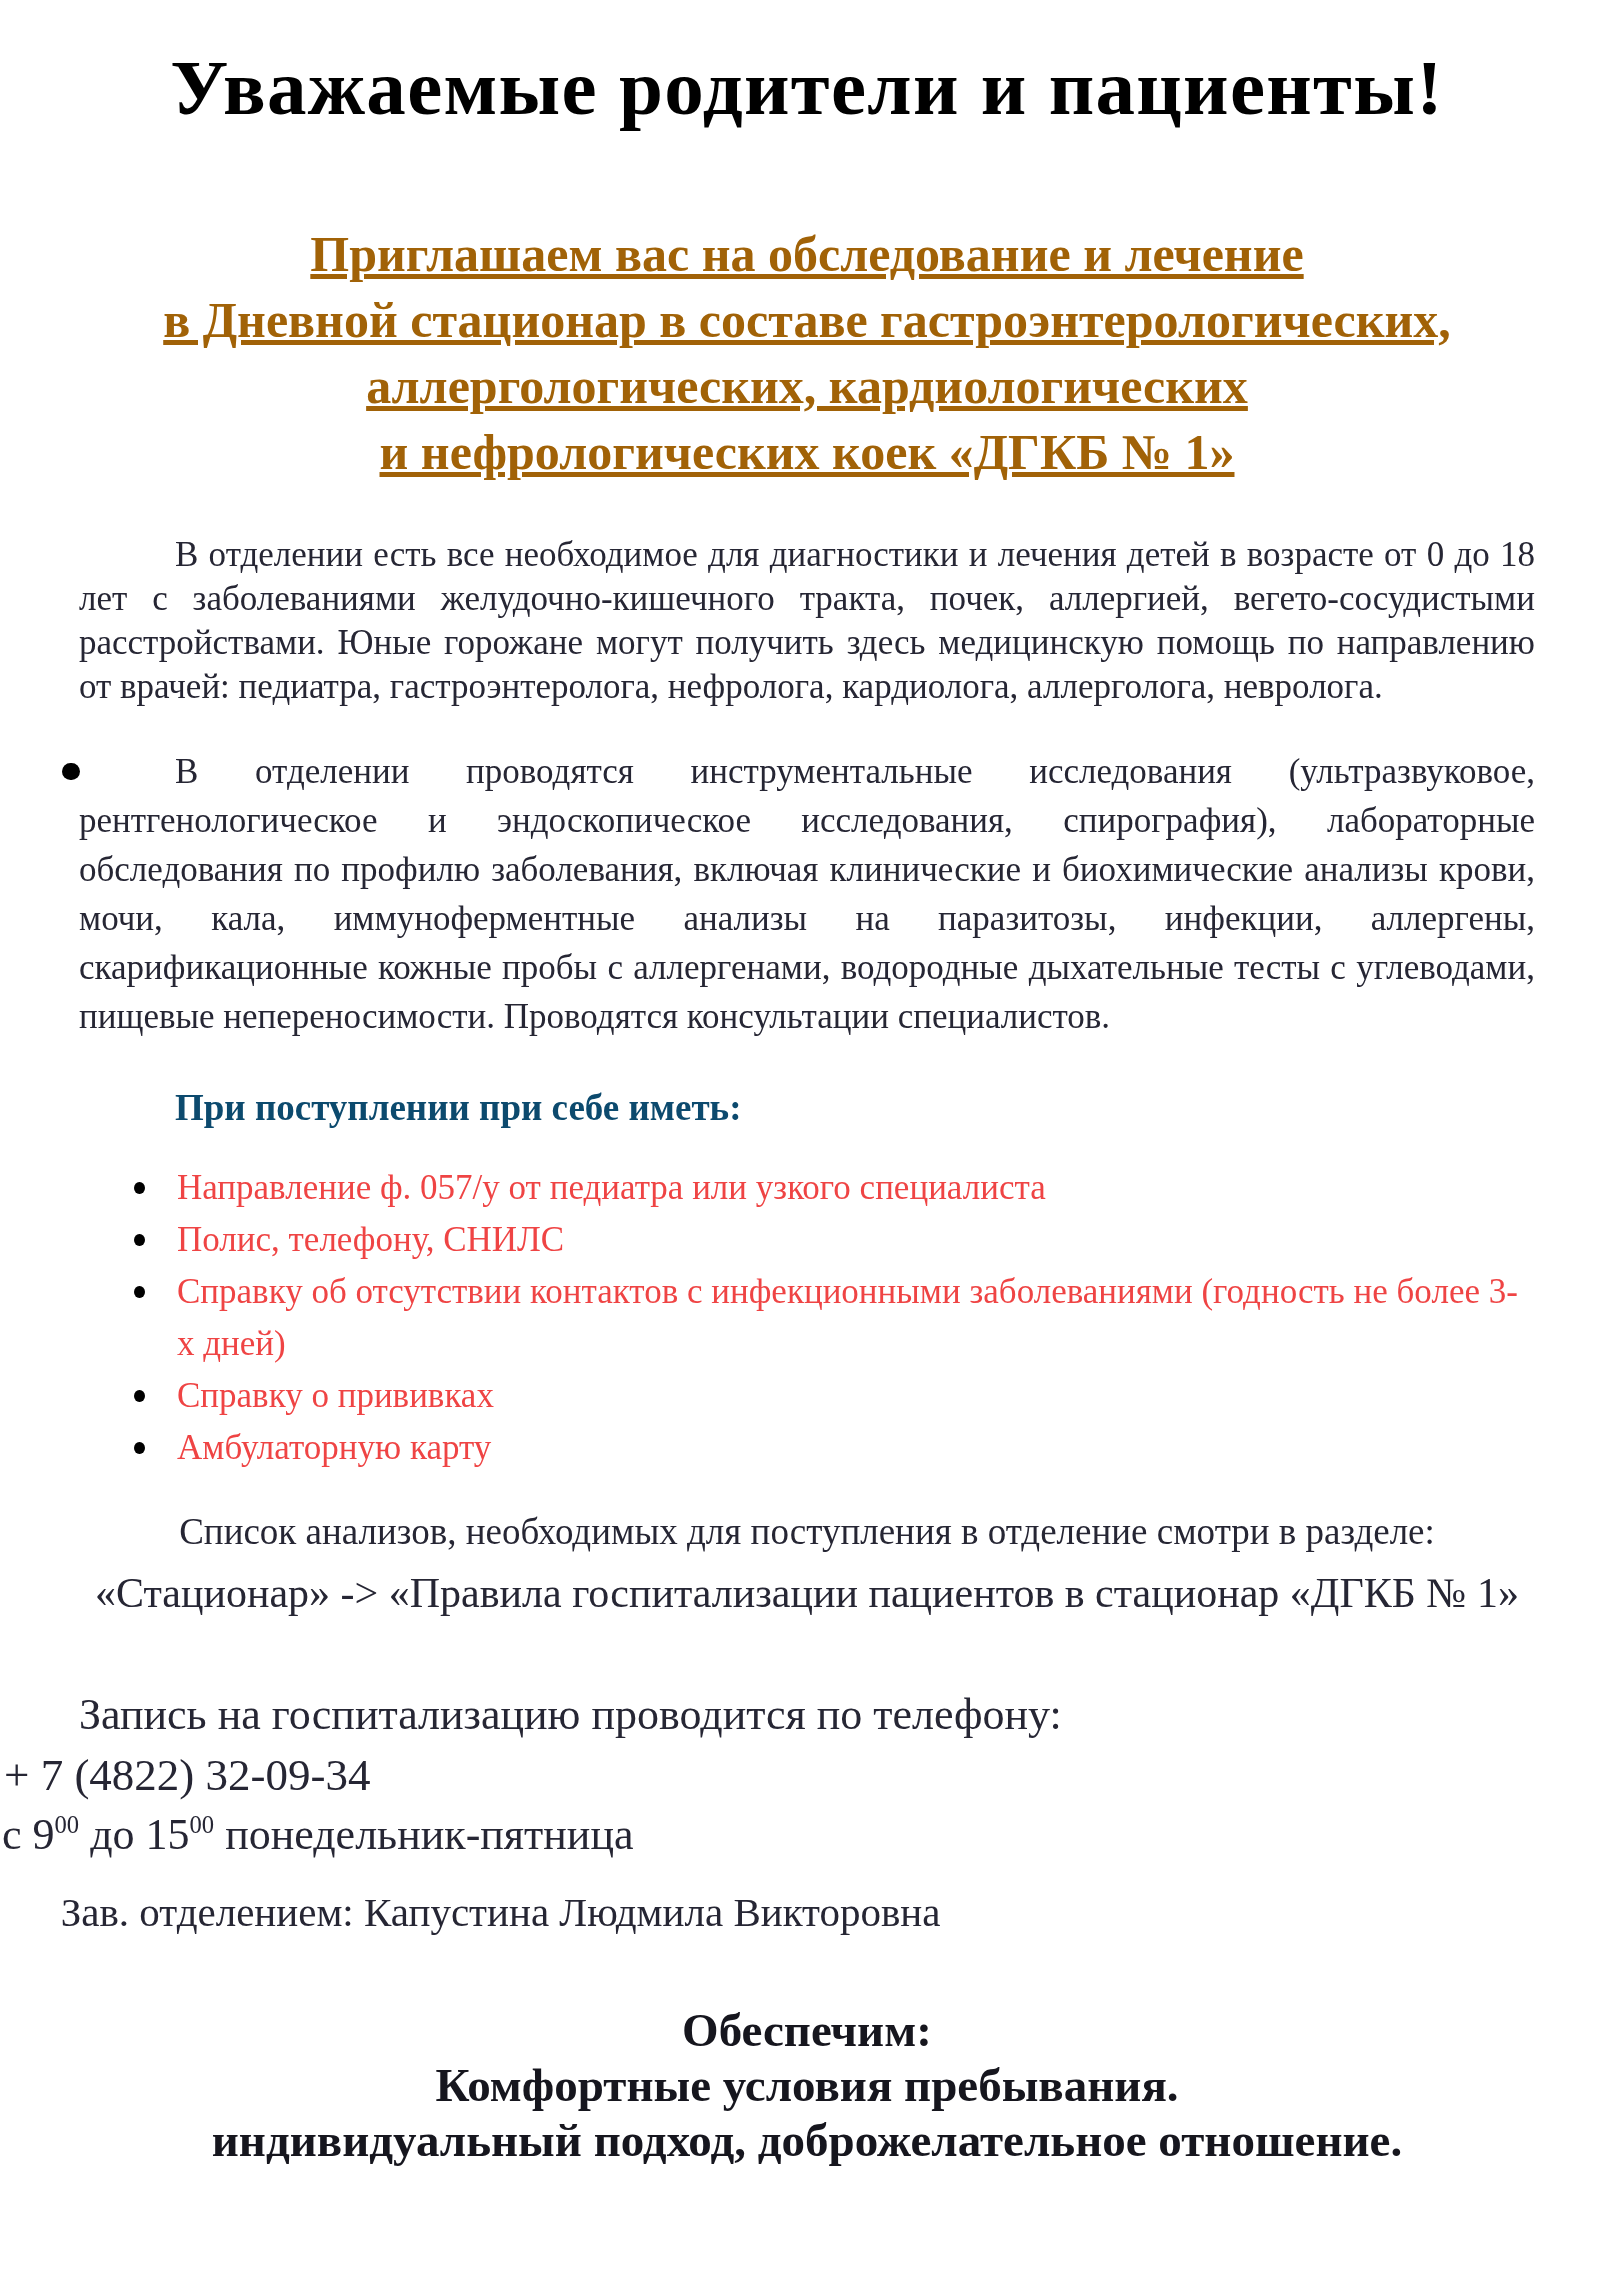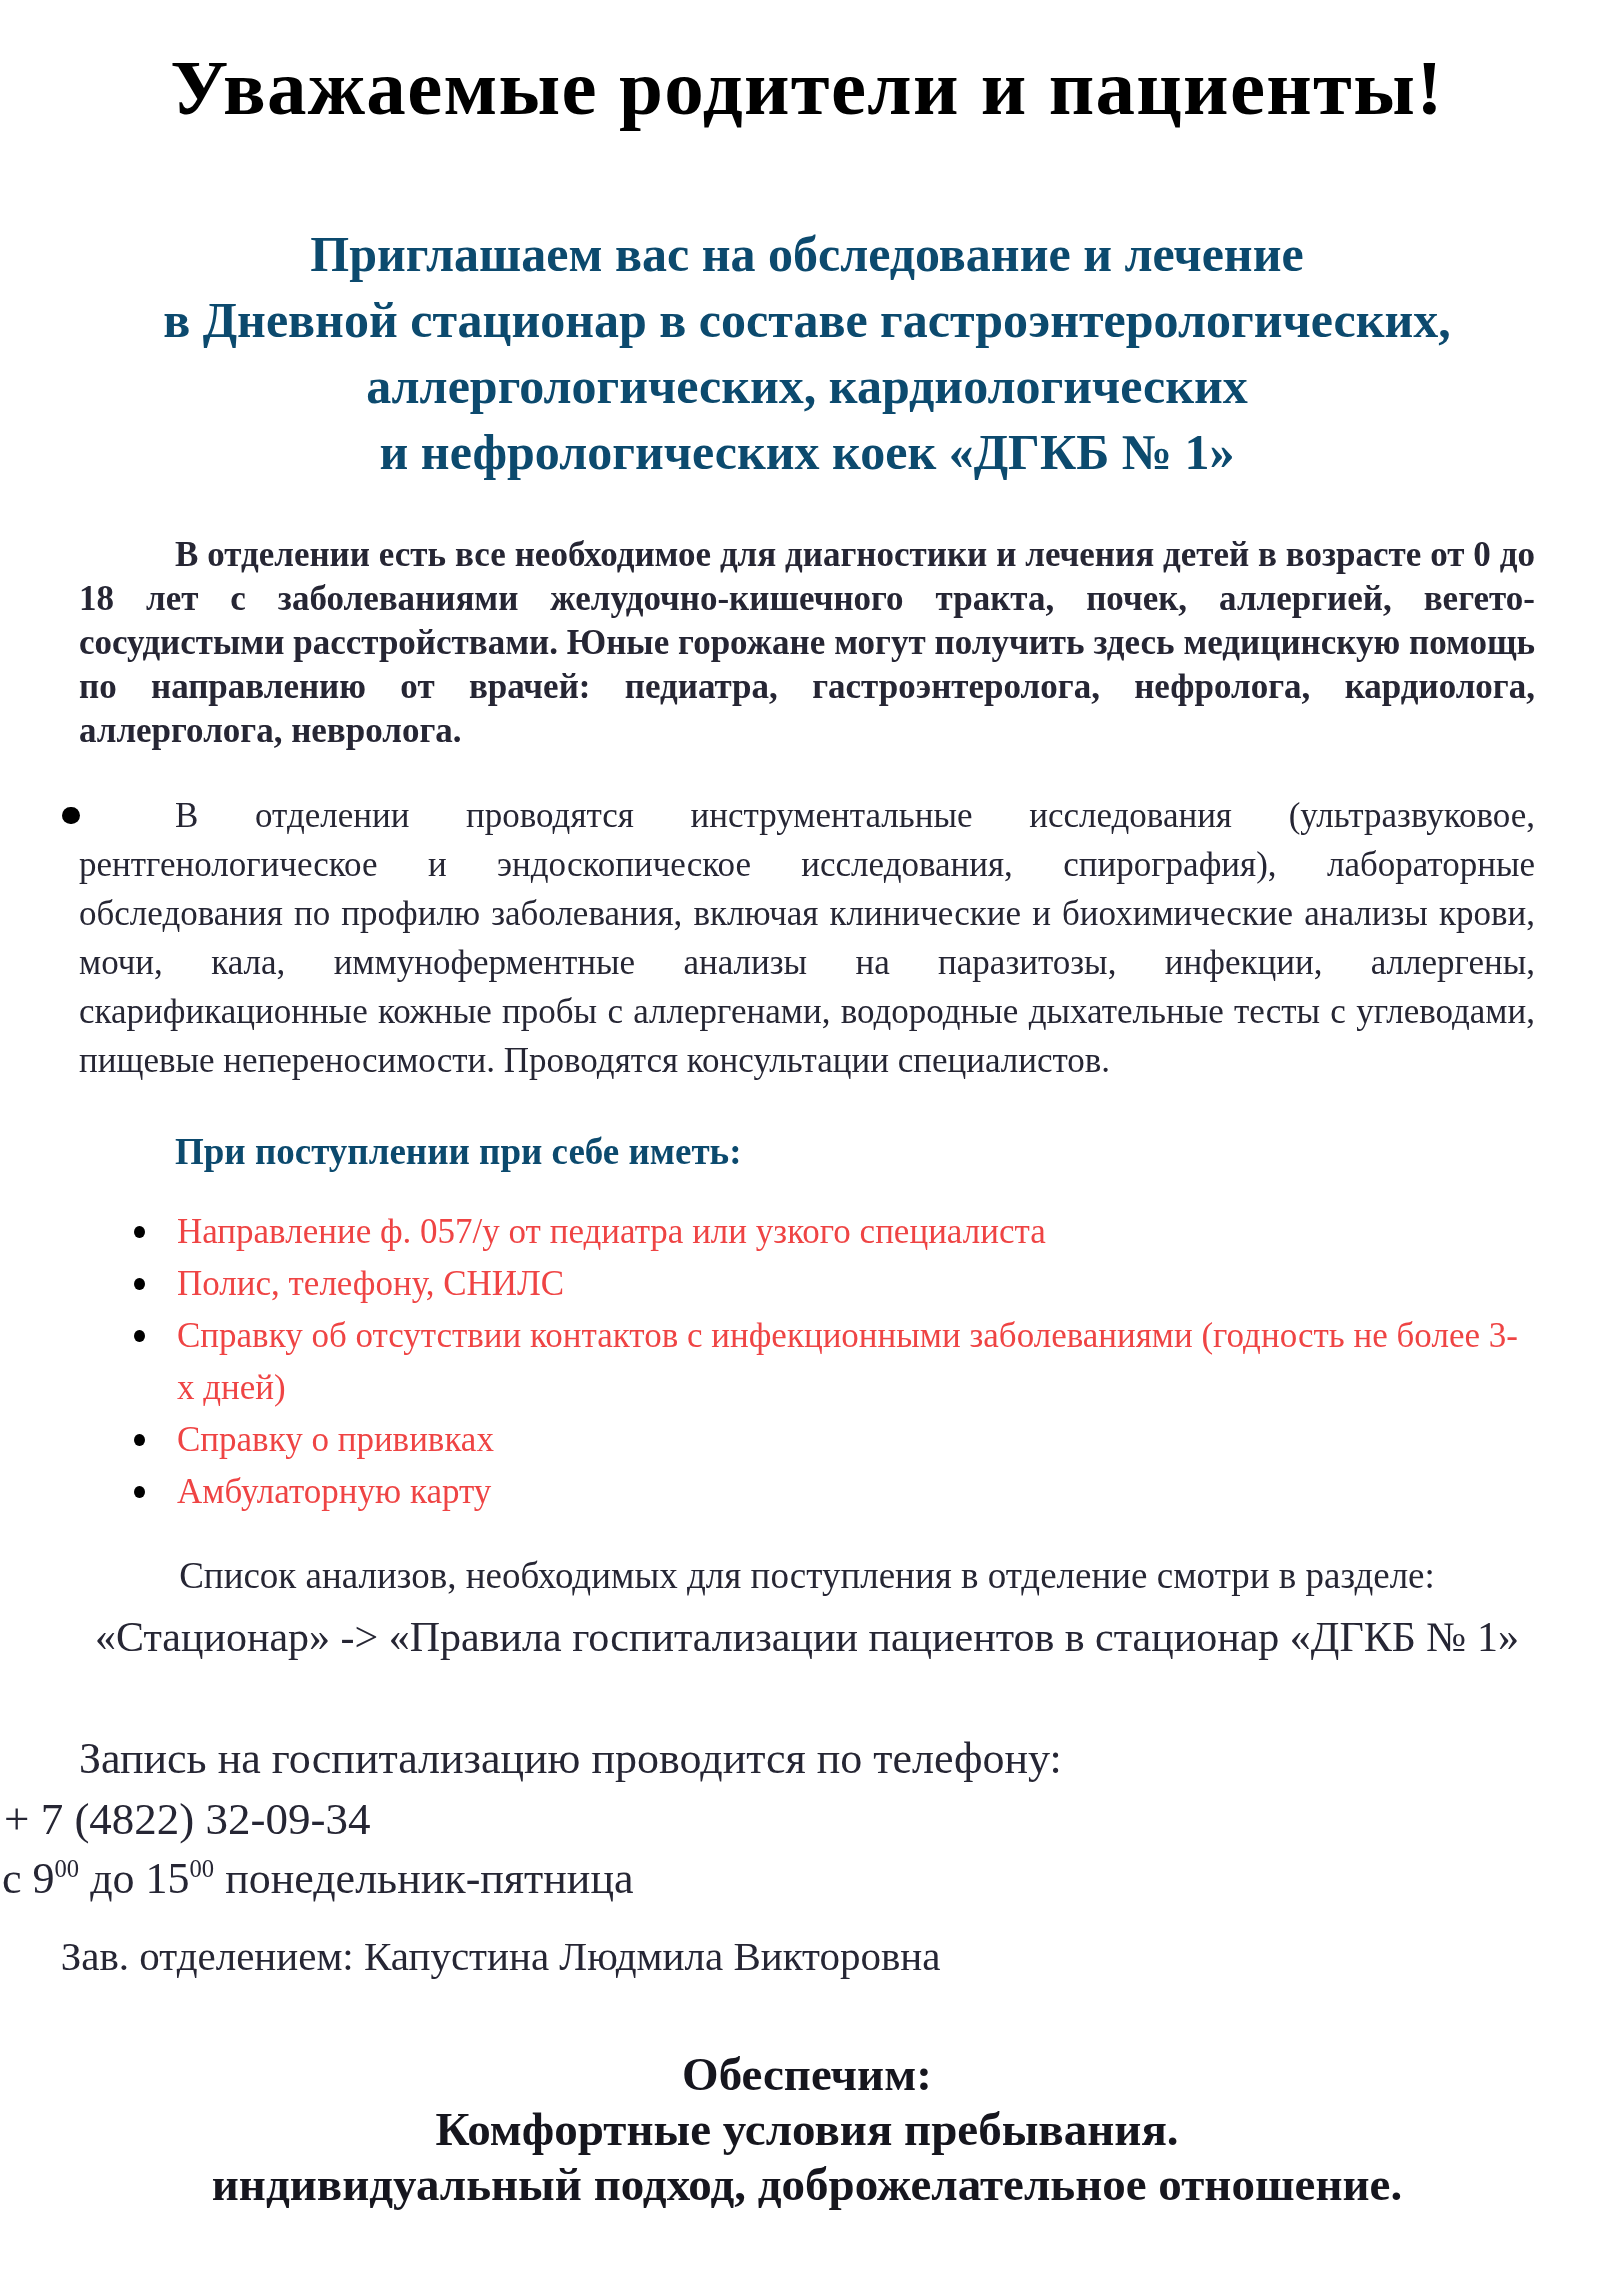--- a/index.html
+++ b/index.html
@@ -16,28 +16,28 @@
     background: #ffffff;
   }
   .doc-title {
     margin: 0; text-align: center;
     font-weight: bold; font-size: 79px; line-height: 98px;
     letter-spacing: 1.3px; color: #000000;
   }
   .subtitle {
     margin: 84px 0 4px 0; text-align: center;
     font-weight: bold; font-size: 50px; line-height: 66px;
-    color: #0c4a6e;
+    color: #a16207;
+    text-decoration: underline;
   }
   .intro {
     margin: 48px 0 0 0;
     font-size: 35px; line-height: 44px;
     text-align: justify; text-indent: 96px;
     color: #262634;
-    font-weight: bold;
   }
   .bullet-item {
     position: relative;
     margin: 38px 0 0 0;
     font-size: 35px; line-height: 49px;
     text-align: justify; text-indent: 96px;
     color: #262634;
   }
   .bullet-item .dot {
     position: absolute; left: -17px; top: 15.7px;

